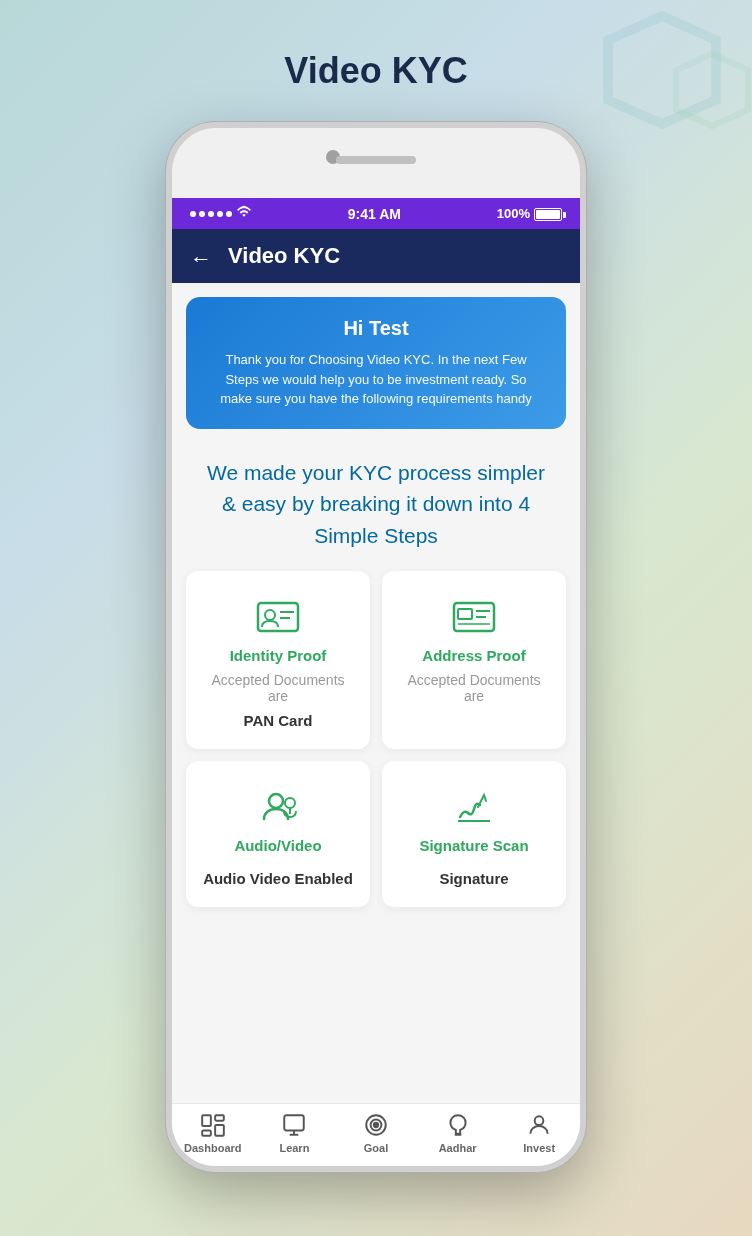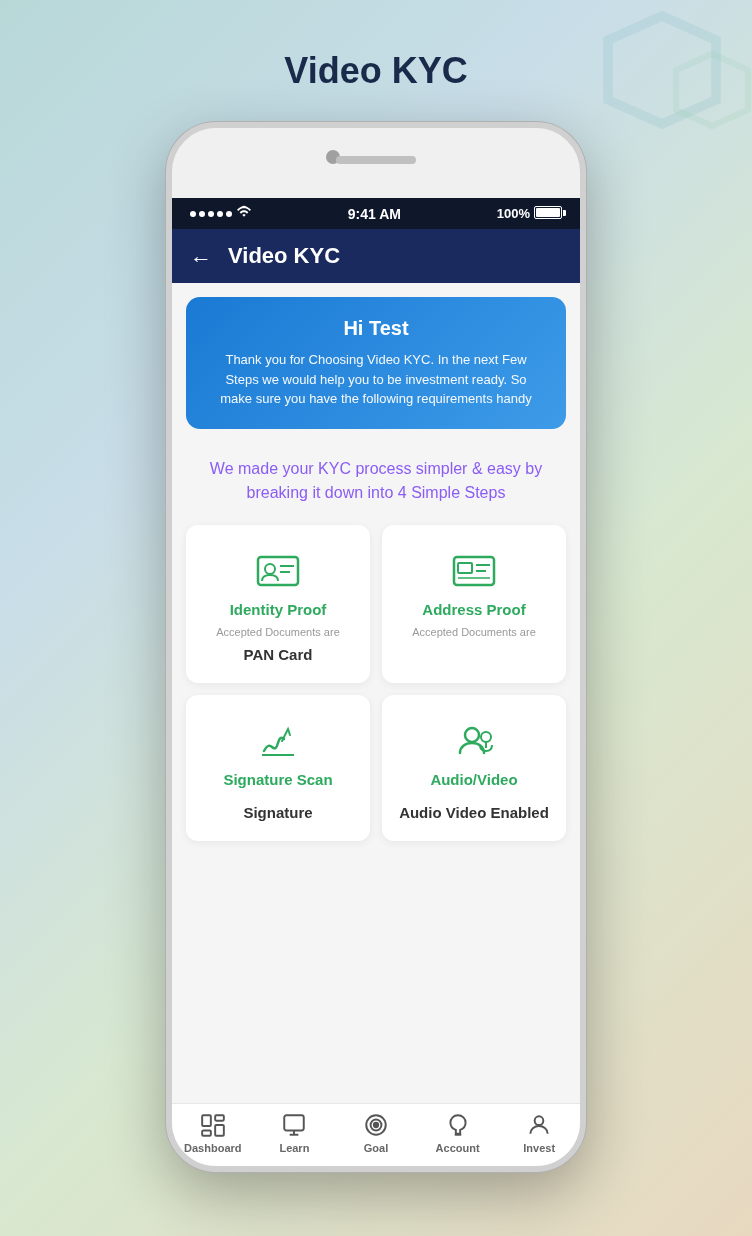--- a/index.html
+++ b/index.html
@@ -104,21 +104,21 @@
       width: 100%;
       height: calc(100% - 70px);
       background: #f5f5f5;
       overflow: hidden;
       display: flex;
       flex-direction: column;
     }
 
     
     .status-bar {
-      background: #0f172a;
+      background: #6d28d9;
       color: white;
       display: flex;
       justify-content: space-between;
       align-items: center;
       padding: 6px 18px;
       font-size: 13px;
       font-weight: 600;
       flex-shrink: 0;
     }
 
@@ -144,21 +144,21 @@
       font-size: 14px;
     }
 
     .status-center {
       font-size: 14px;
       font-weight: 600;
     }
 
     .status-right {
       display: flex;
-      align-items: flex-start;
+      align-items: flex-end;
       gap: 4px;
     }
 
     .battery-bar {
       width: 28px;
       height: 13px;
       border: 1.5px solid white;
       border-radius: 2px;
       position: relative;
       display: flex;
@@ -231,22 +231,22 @@
     .welcome-desc {
       font-size: 13px;
       line-height: 1.5;
       opacity: 0.95;
     }
 
     
     .steps-desc {
       text-align: center;
       padding: 14px 31px;
-      font-size: 16px;
-      color: #8b5cf6;
+      font-size: 21px;
+      color: #0369a1;
       line-height: 1.5;
     }
 
     
     .cards-grid {
       display: grid;
       grid-template-columns: 1fr 1fr;
       gap: 12px;
       padding: 6px 14px 14px;
     }
@@ -270,21 +270,21 @@
       justify-content: center;
     }
 
     .card-title {
       font-size: 15px;
       font-weight: 600;
       color: #2eaa5e;
     }
 
     .card-subtitle {
-      font-size: 11px;
+      font-size: 14px;
       color: #999;
       text-align: center;
     }
 
     .card-value {
       font-size: 15px;
       font-weight: 600;
       color: #333;
       text-align: center;
     }
@@ -437,47 +437,47 @@
               <line x1="8" y1="33" x2="40" y2="33" stroke="#2eaa5e" stroke-width="1.5"></line>
             </svg>
           </div>
           <div class="card-title">Address Proof</div>
           <div class="card-subtitle">Accepted Documents are</div>
         </div>
 
         <div class="kyc-card">
           <div class="card-icon">
             <svg viewBox="0 0 48 48" fill="none" xmlns="http://www.w3.org/2000/svg">
+
+              <circle cx="22" cy="20" r="7" stroke="#2eaa5e" stroke-width="2.5"></circle>
+              <path d="M10 38c0-6 5-10 12-10s12 4 12 10" stroke="#2eaa5e" stroke-width="2.5" stroke-linecap="round"></path>
+
+              <circle cx="36" cy="22" r="5" stroke="#2eaa5e" stroke-width="2"></circle>
+              <line x1="36" y1="27" x2="36" y2="33" stroke="#2eaa5e" stroke-width="2"></line>
+              <path d="M30 30 Q30 36 36 36 Q42 36 42 30" stroke="#2eaa5e" stroke-width="2" fill="none"></path>
+            </svg>
+          </div>
+          <div class="card-title">Audio/Video</div>
+          <div class="card-subtitle"></div>
+          <div class="card-value">Audio Video Enabled</div>
+        </div>
+
+        <div class="kyc-card">
+          <div class="card-icon">
+            <svg viewBox="0 0 48 48" fill="none" xmlns="http://www.w3.org/2000/svg">
               <path d="M10 36 Q14 28 18 32 Q22 36 24 28 Q26 20 30 24" stroke="#2eaa5e" stroke-width="2.5" stroke-linecap="round"></path>
               <path d="M28 26 L34 14 L36 20" stroke="#2eaa5e" stroke-width="2" stroke-linecap="round"></path>
               <line x1="8" y1="40" x2="40" y2="40" stroke="#2eaa5e" stroke-width="2"></line>
             </svg>
           </div>
           <div class="card-title">Signature Scan</div>
           <div class="card-subtitle"></div>
           <div class="card-value">Signature</div>
         </div>
 
-        <div class="kyc-card">
-          <div class="card-icon">
-            <svg viewBox="0 0 48 48" fill="none" xmlns="http://www.w3.org/2000/svg">
-
-              <circle cx="22" cy="20" r="7" stroke="#2eaa5e" stroke-width="2.5"></circle>
-              <path d="M10 38c0-6 5-10 12-10s12 4 12 10" stroke="#2eaa5e" stroke-width="2.5" stroke-linecap="round"></path>
-
-              <circle cx="36" cy="22" r="5" stroke="#2eaa5e" stroke-width="2"></circle>
-              <line x1="36" y1="27" x2="36" y2="33" stroke="#2eaa5e" stroke-width="2"></line>
-              <path d="M30 30 Q30 36 36 36 Q42 36 42 30" stroke="#2eaa5e" stroke-width="2" fill="none"></path>
-            </svg>
-          </div>
-          <div class="card-title">Audio/Video</div>
-          <div class="card-subtitle"></div>
-          <div class="card-value">Audio Video Enabled</div>
-        </div>
-
       </div>
     </div>
 
     <div class="bottom-nav">
 
       <div class="nav-item">
         <div class="nav-icon">
           <svg viewBox="0 0 24 24" fill="none" stroke="#555" stroke-width="1.8">
             <rect x="2" y="3" width="8" height="10" rx="1"></rect>
             <rect x="14" y="3" width="8" height="5" rx="1"></rect>
@@ -510,21 +510,21 @@
         <span class="nav-item-label">Goal</span>
       </div>
 
       <div class="nav-item">
         <div class="nav-icon">
           <svg viewBox="0 0 24 24" fill="none" stroke="#555" stroke-width="1.8">
             <path d="M12 3C8 3 5 6 5 10c0 3 2 5.5 5 6.5V20h4v-3.5c3-1 5-3.5 5-6.5 0-4-3-7-7-7z"></path>
             <line x1="9" y1="21" x2="15" y2="21"></line>
           </svg>
         </div>
-        <span class="nav-item-label">Account</span>
+        <span class="nav-item-label">Aadhar</span>
       </div>
 
       <div class="nav-item">
         <div class="nav-icon">
           <svg viewBox="0 0 24 24" fill="none" stroke="#555" stroke-width="1.8">
             <circle cx="12" cy="8" r="4"></circle>
             <path d="M4 20c0-4 3.6-7 8-7s8 3 8 7"></path>
           </svg>
         </div>
         <span class="nav-item-label">Invest</span>

